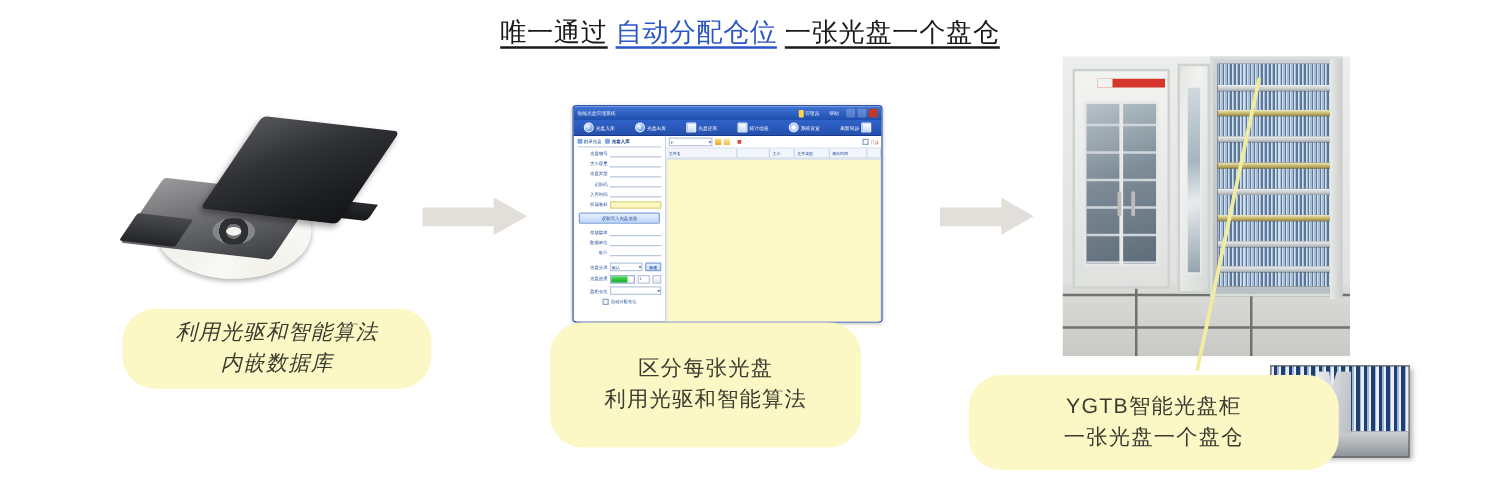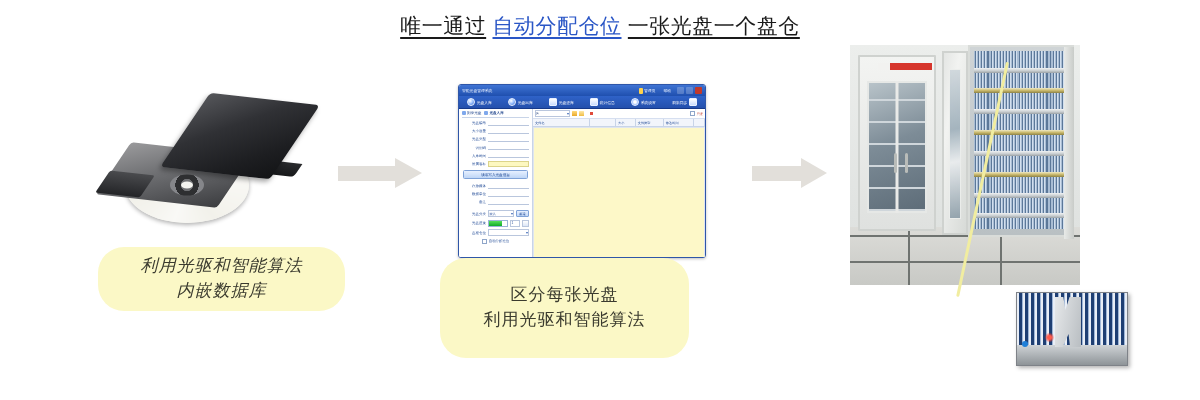--- a/index.html
+++ b/index.html
@@ -544,14 +544,18 @@
   <div class="bubble" id="bubble-left">
     <div>利用光驱和智能算法</div>
     <div>内嵌数据库</div>
   </div>
 
   <div class="bubble" id="bubble-mid">
     <div>区分每张光盘</div>
     <div>利用光驱和智能算法</div>
   </div>
 
+  <div class="bubble" id="bubble-right">
+    <div>YGTB智能光盘柜</div>
+    <div>一张光盘一个盘仓</div>
+  </div>
 
 </div>
 
 </body></html>

